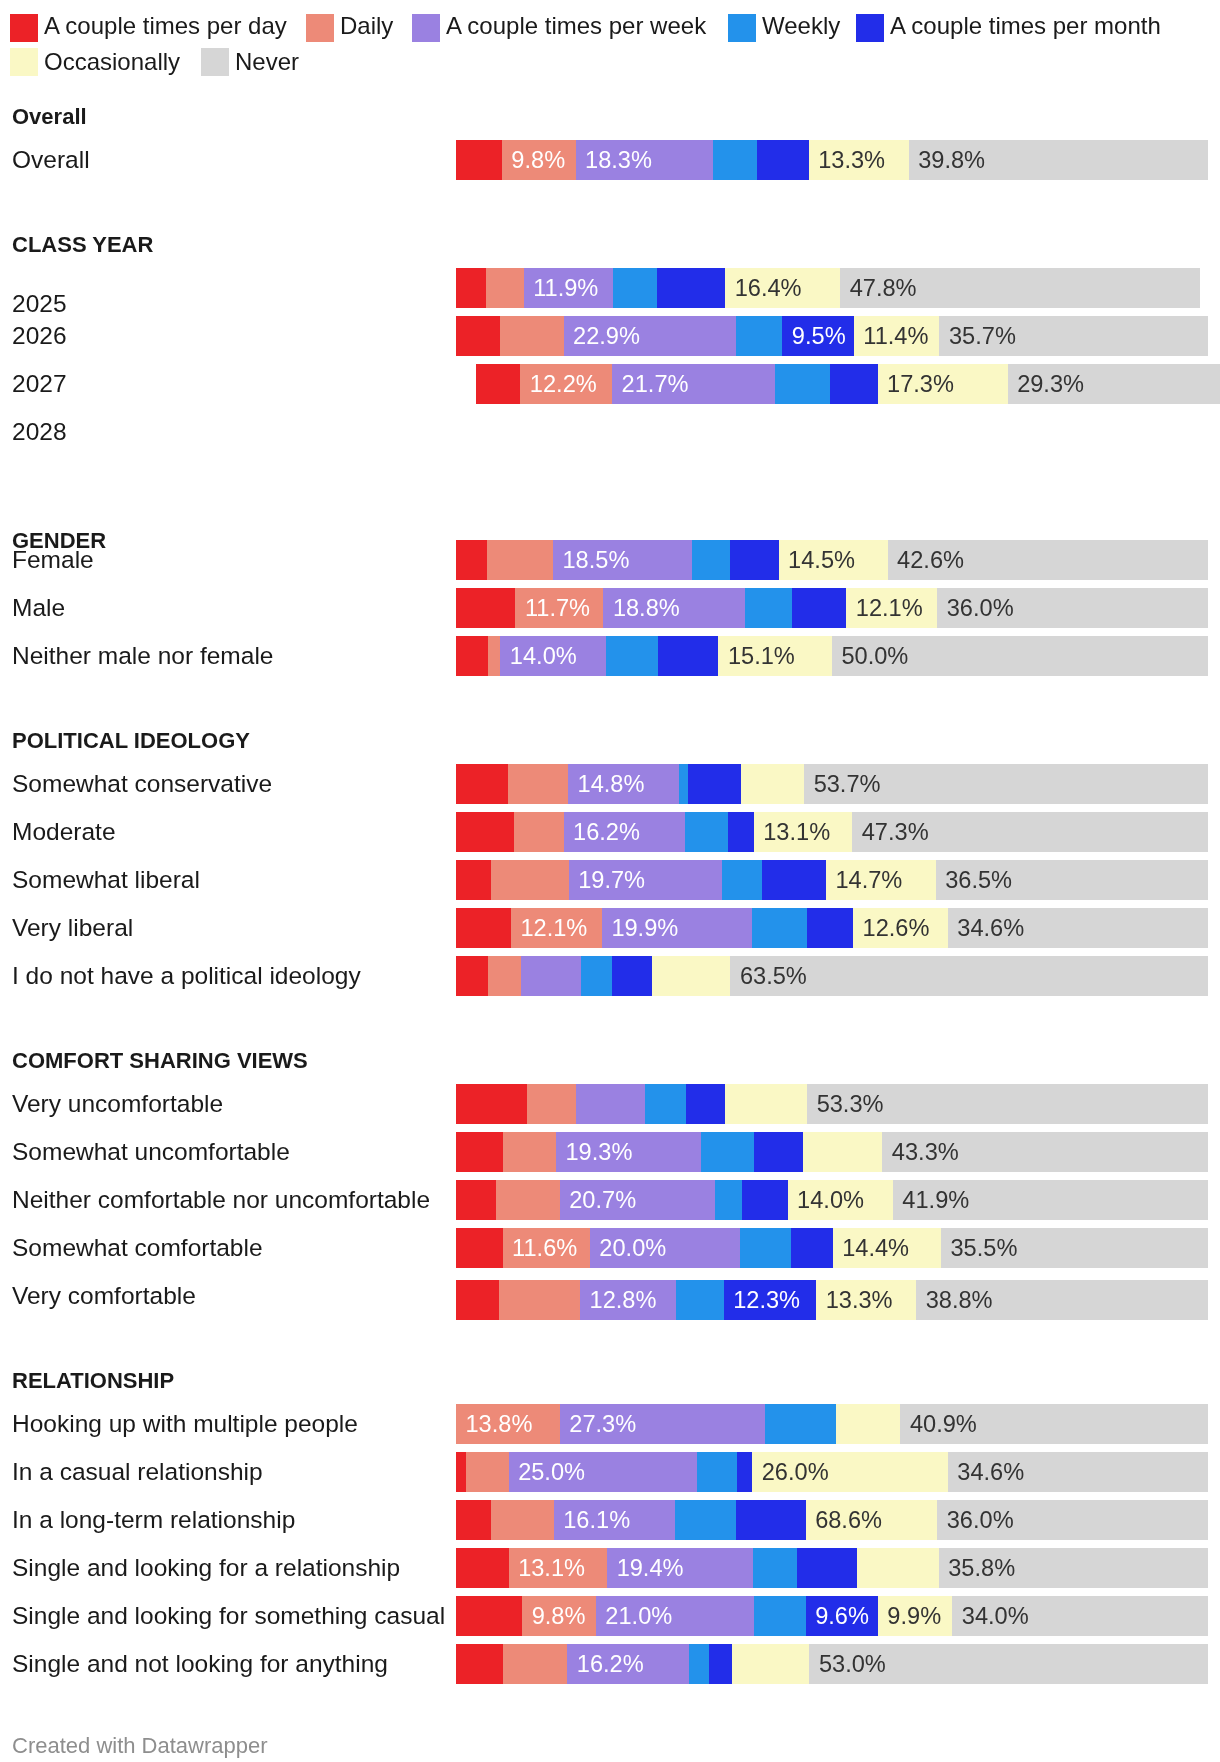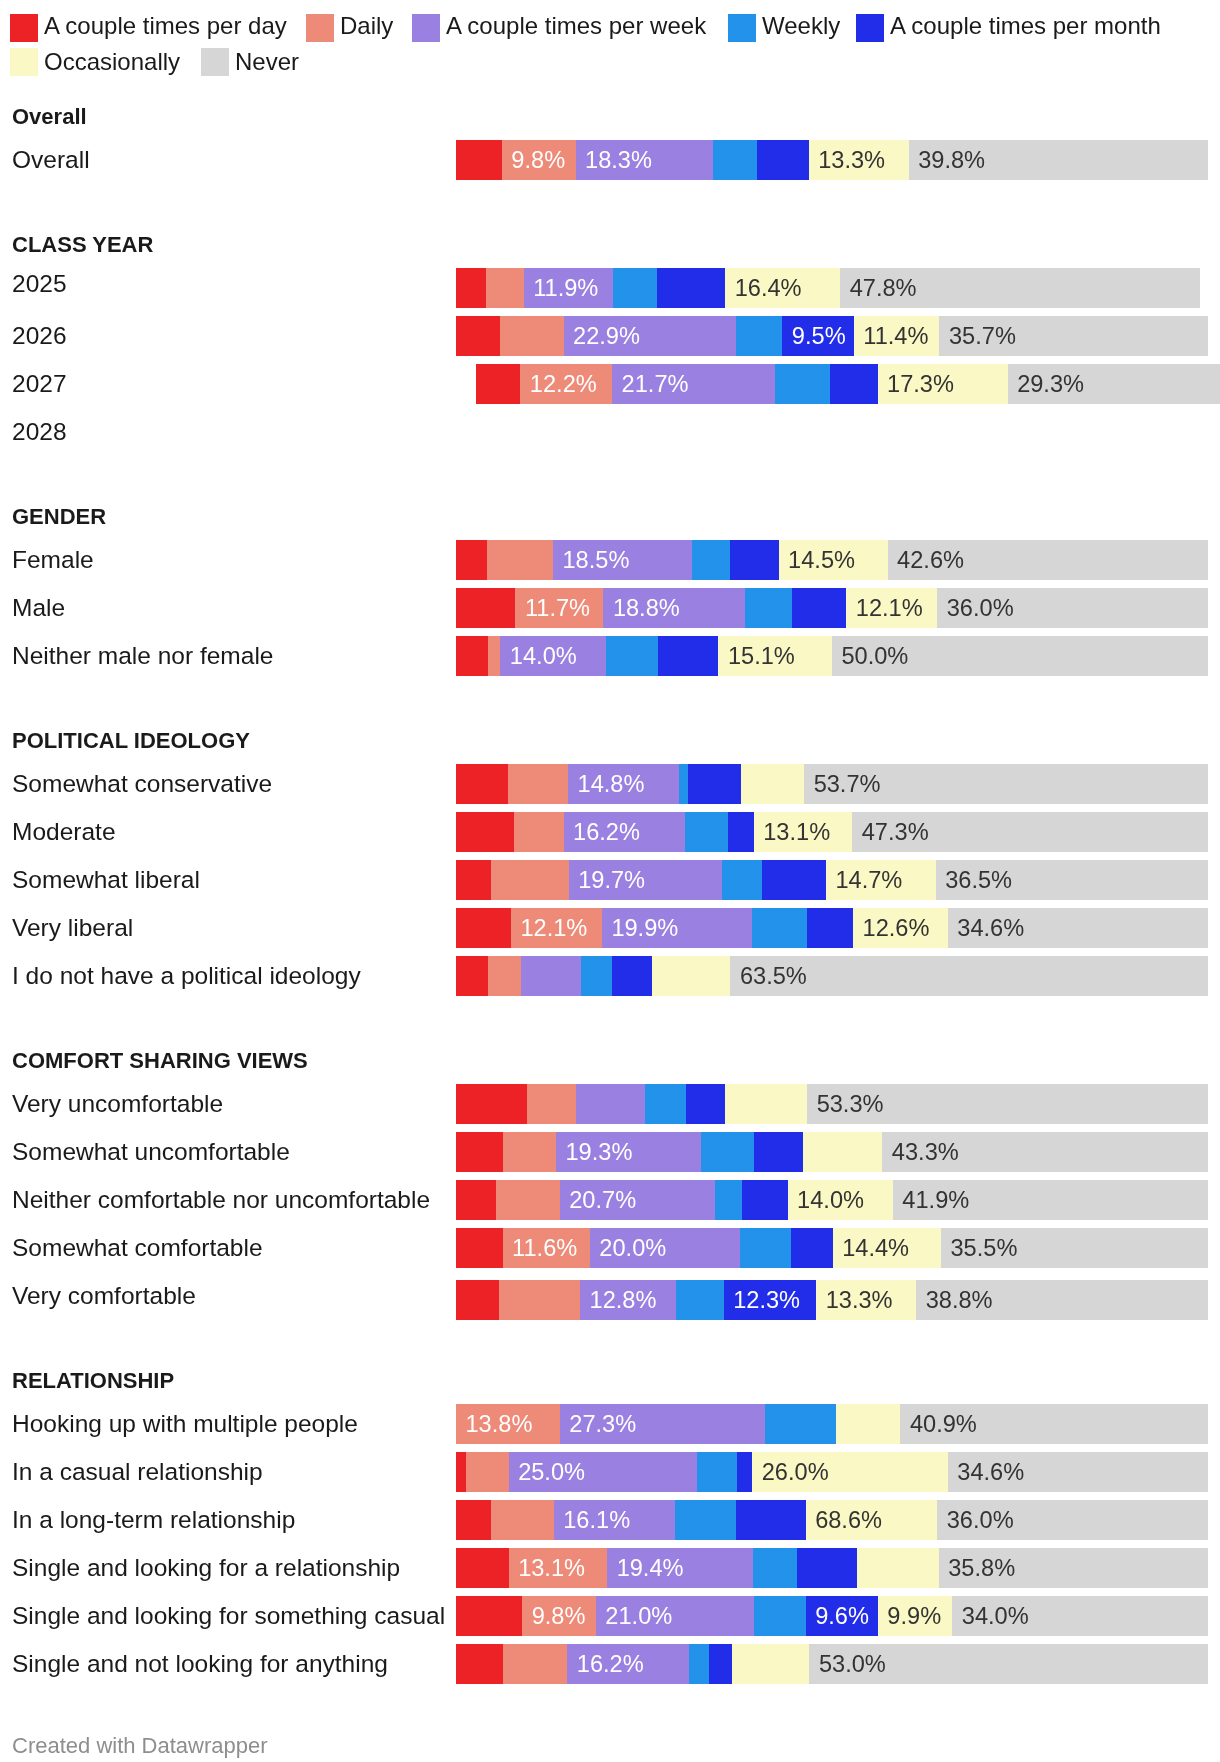--- a/index.html
+++ b/index.html
@@ -69,21 +69,21 @@
     <div class="seg t-light" style="background-color: rgb(35, 146, 235); width: 43.616px;"></div>
     <div class="seg t-light" style="background-color: rgb(34, 45, 233); width: 51.888px;"></div>
     <div class="seg t-dark" style="background-color: rgb(250, 248, 197); width: 100.016px;">
         <span>13.3%</span>
       </div>
     <div class="seg t-dark" style="background-color: rgb(214, 214, 214); width: 299.296px;">
         <span>39.8%</span>
       </div>
   </div>
   <div class="group-title" style="top:234px;">CLASS YEAR</div>
-  <div class="row-label" style="top:264px;">2025</div>
+  <div class="row-label" style="top:284px;">2025</div>
   <div class="bar" style="top:268px;">
     <div class="seg t-light" style="background-color: rgb(236, 34, 39); width: 30.08px;"></div>
     <div class="seg t-light" style="background-color: rgb(237, 138, 120); width: 37.6px;"></div>
     <div class="seg t-light" style="background-color: rgb(154, 129, 225); width: 89.488px;">
         <span>11.9%</span>
       </div>
     <div class="seg t-light" style="background-color: rgb(35, 146, 235); width: 43.616px;"></div>
     <div class="seg t-light" style="background-color: rgb(34, 45, 233); width: 68.432px;"></div>
     <div class="seg t-dark" style="background-color: rgb(250, 248, 197); width: 115px;">
         <span>16.4%</span>
@@ -122,21 +122,21 @@
     <div class="seg t-light" style="background-color: rgb(35, 146, 235); width: 54.896px;"></div>
     <div class="seg t-light" style="background-color: rgb(34, 45, 233); width: 47.376px;"></div>
     <div class="seg t-dark" style="background-color: rgb(250, 248, 197); width: 130.096px;">
         <span>17.3%</span>
       </div>
     <div class="seg t-dark" style="background-color: rgb(214, 214, 214); width: 220.336px;">
         <span>29.3%</span>
       </div>
   </div>
   <div class="row-label" style="top:412px;">2028</div>
-  <div class="group-title" style="top:506px;">GENDER</div>
+  <div class="group-title" style="top:530px;">GENDER</div>
   <div class="row-label" style="top:540px;">Female</div>
   <div class="bar" style="top:540px;">
     <div class="seg t-light" style="background-color: rgb(236, 34, 39); width: 30.832px;"></div>
     <div class="seg t-light" style="background-color: rgb(237, 138, 120); width: 66.176px;"></div>
     <div class="seg t-light" style="background-color: rgb(154, 129, 225); width: 139.12px;">
         <span>18.5%</span>
       </div>
     <div class="seg t-light" style="background-color: rgb(35, 146, 235); width: 37.6px;"></div>
     <div class="seg t-light" style="background-color: rgb(34, 45, 233); width: 48.88px;"></div>
     <div class="seg t-dark" style="background-color: rgb(250, 248, 197); width: 109.04px;">

